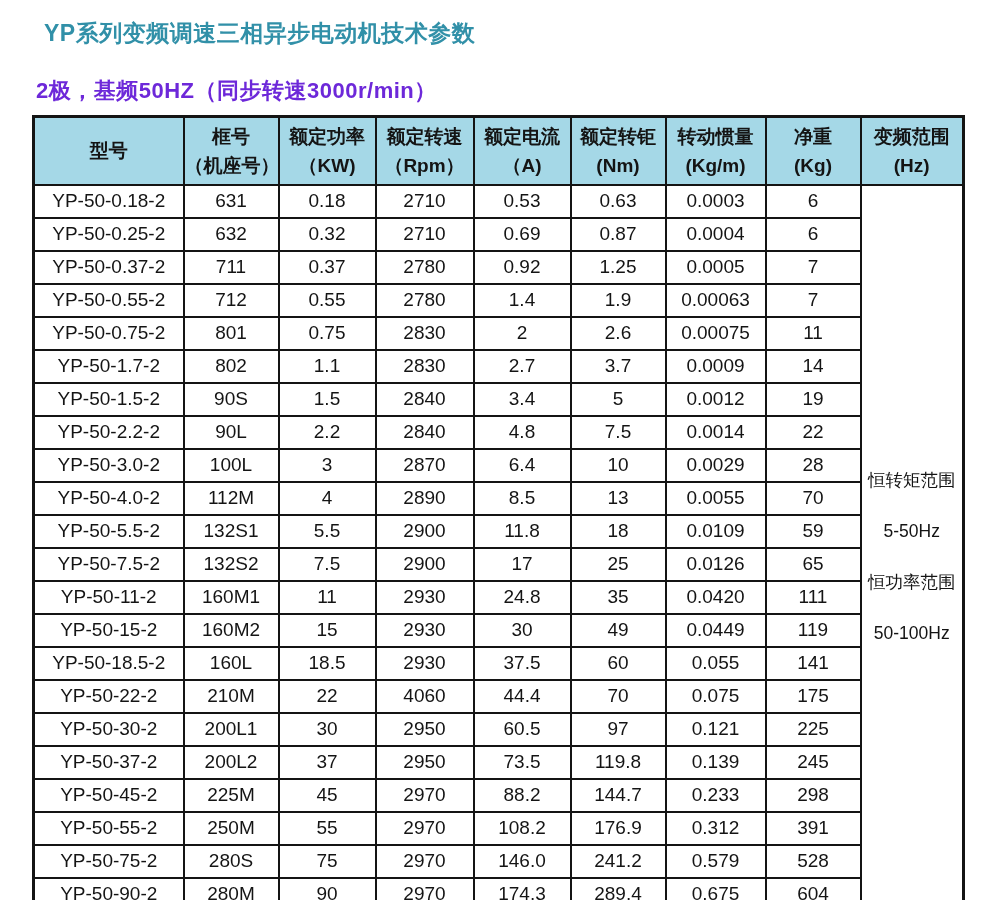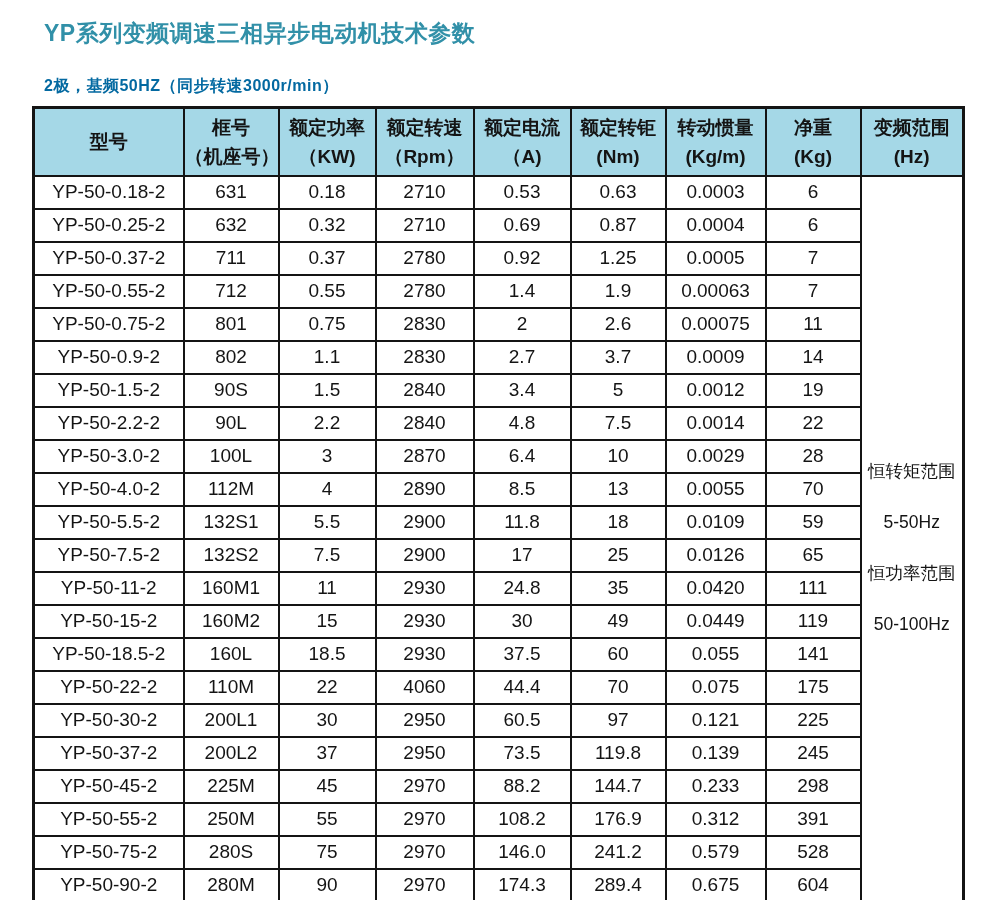--- a/index.html
+++ b/index.html
@@ -15,24 +15,24 @@
     padding: 6px 0 0 32px;
   }
   .title {
     margin: 12px;
     font-size: 23px;
     font-weight: bold;
     color: #3190a8;
     letter-spacing: 0.5px;
   }
   .subtitle {
-    margin: 27px 0 9px 12px;
-    font-size: 16px;
+    margin: 27px 0 9px 4px;
+    font-size: 22px;
     font-weight: bold;
-    color: #0369a1;
+    color: #6d28d9;
     letter-spacing: 0.5px;
   }
   table.spec {
     border-collapse: collapse;
     table-layout: fixed;
     width: 930px;
   }
   table.spec th,
   table.spec td {
     border: 2px solid #141414;
@@ -190,21 +190,21 @@
           <td>YP-50-0.75-2</td>
           <td>801</td>
           <td>0.75</td>
           <td>2830</td>
           <td>2</td>
           <td>2.6</td>
           <td>0.00075</td>
           <td>11</td>
         </tr>
         <tr>
-          <td>YP-50-0.9-2</td>
+          <td>YP-50-1.7-2</td>
           <td>802</td>
           <td>1.1</td>
           <td>2830</td>
           <td>2.7</td>
           <td>3.7</td>
           <td>0.0009</td>
           <td>14</td>
         </tr>
         <tr>
           <td>YP-50-1.5-2</td>
@@ -291,21 +291,21 @@
           <td>160L</td>
           <td>18.5</td>
           <td>2930</td>
           <td>37.5</td>
           <td>60</td>
           <td>0.055</td>
           <td>141</td>
         </tr>
         <tr>
           <td>YP-50-22-2</td>
-          <td>110M</td>
+          <td>210M</td>
           <td>22</td>
           <td>4060</td>
           <td>44.4</td>
           <td>70</td>
           <td>0.075</td>
           <td>175</td>
         </tr>
         <tr>
           <td>YP-50-30-2</td>
           <td>200L1</td>

